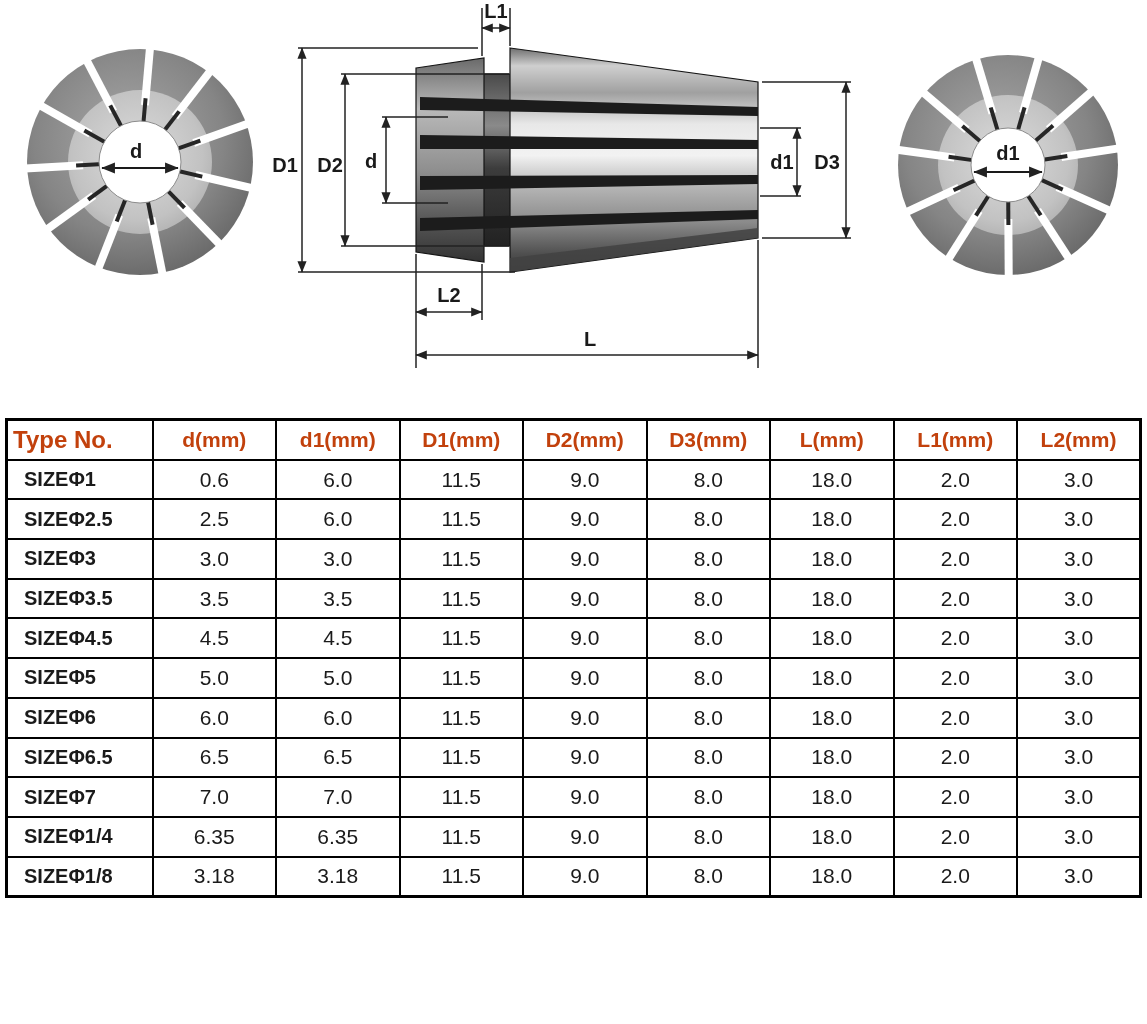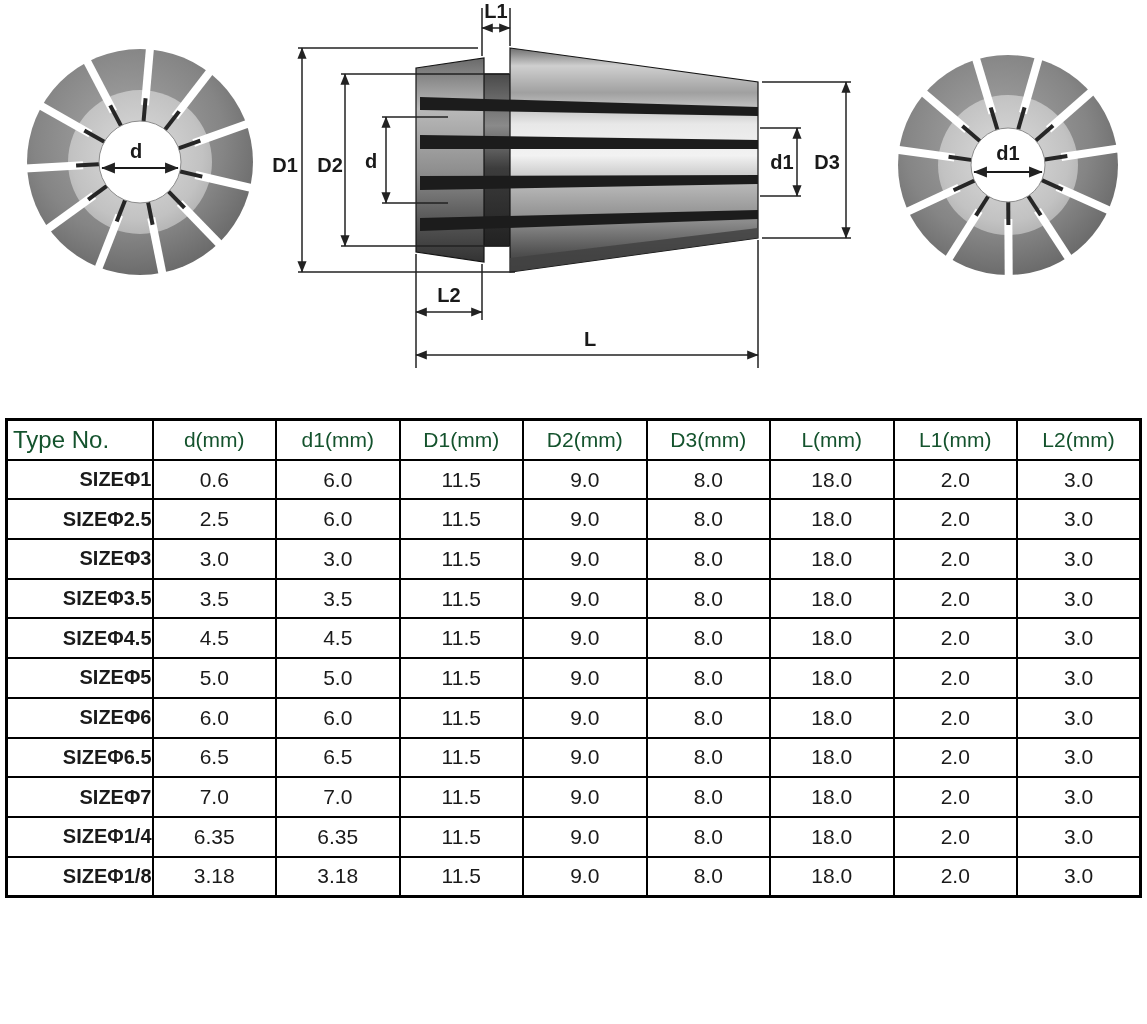--- a/index.html
+++ b/index.html
@@ -4,24 +4,24 @@
 <style>
   html,body{margin:0;padding:0;background:#ffffff;}
   body{width:1147px;height:1024px;font-family:"Liberation Sans",sans-serif;color:#111;}
   .diagram{width:1147px;height:415px;}
   .diagram svg{display:block;}
   .dim-text{font-family:"Liberation Sans",sans-serif;font-weight:bold;font-size:20px;fill:#1a1a1a;}
   .table-wrap{margin:3px 5px 0 5px;}
   table.spec{border-collapse:collapse;width:1137px;table-layout:fixed;}
   table.spec{border:3px solid #000;}
   table.spec th,table.spec td{border:2px solid #000;height:37.7px;padding:0;overflow:hidden;white-space:nowrap;}
-  table.spec th{font-size:21px;font-weight:normal;text-align:center;color:#14532d;}
+  table.spec th{font-size:21px;font-weight:bold;text-align:center;color:#c2410c;}
   table.spec td{font-size:21px;font-weight:400;text-align:center;color:#1a1a1a;}
   table.spec th.type-col{text-align:left;padding-left:5px;font-size:24px;}
-  table.spec td.type-col{text-align:right;padding-left:16px;font-size:20px;font-weight:bold;}
+  table.spec td.type-col{text-align:left;padding-left:16px;font-size:20px;font-weight:bold;}
 </style>
 </head>
 <body>
 
 <div class="diagram">
 <svg viewBox="0 0 1147 415" width="1147" height="415" xmlns="http://www.w3.org/2000/svg">
   <defs>
     <marker id="arr" viewBox="0 0 10 10" refX="9" refY="5" markerWidth="9" markerHeight="8" orient="auto-start-reverse">
       <path d="M0 1.2 L9.5 5 L0 8.8 z" fill="#222"></path>
     </marker>

